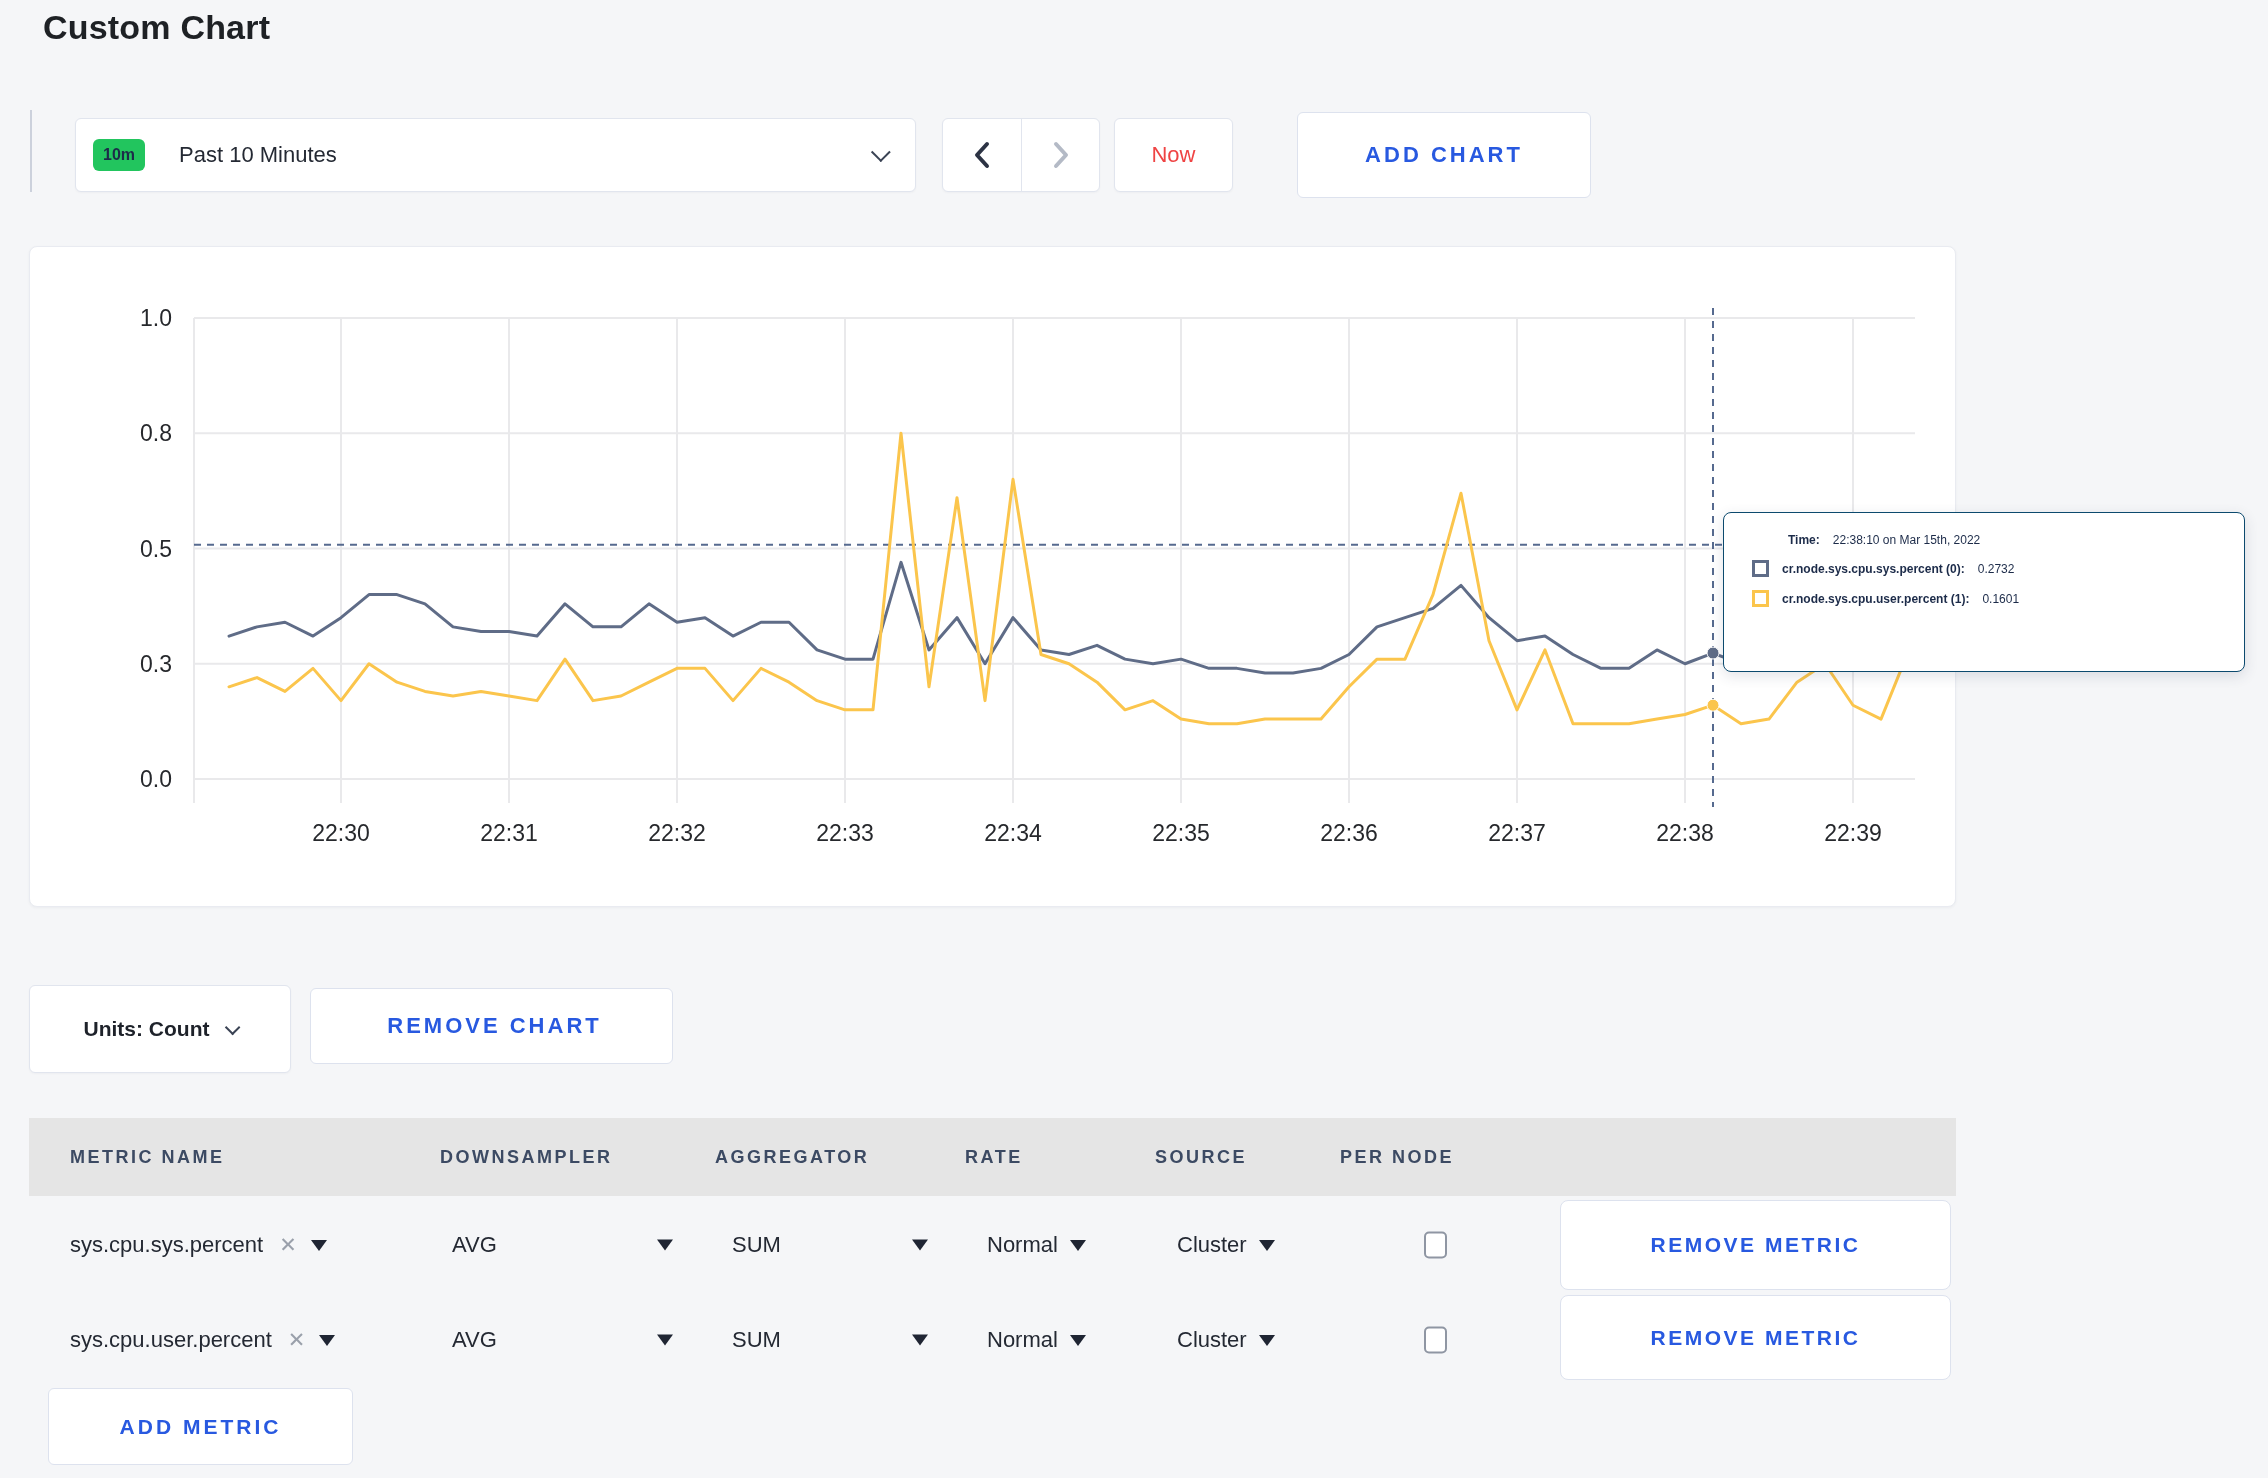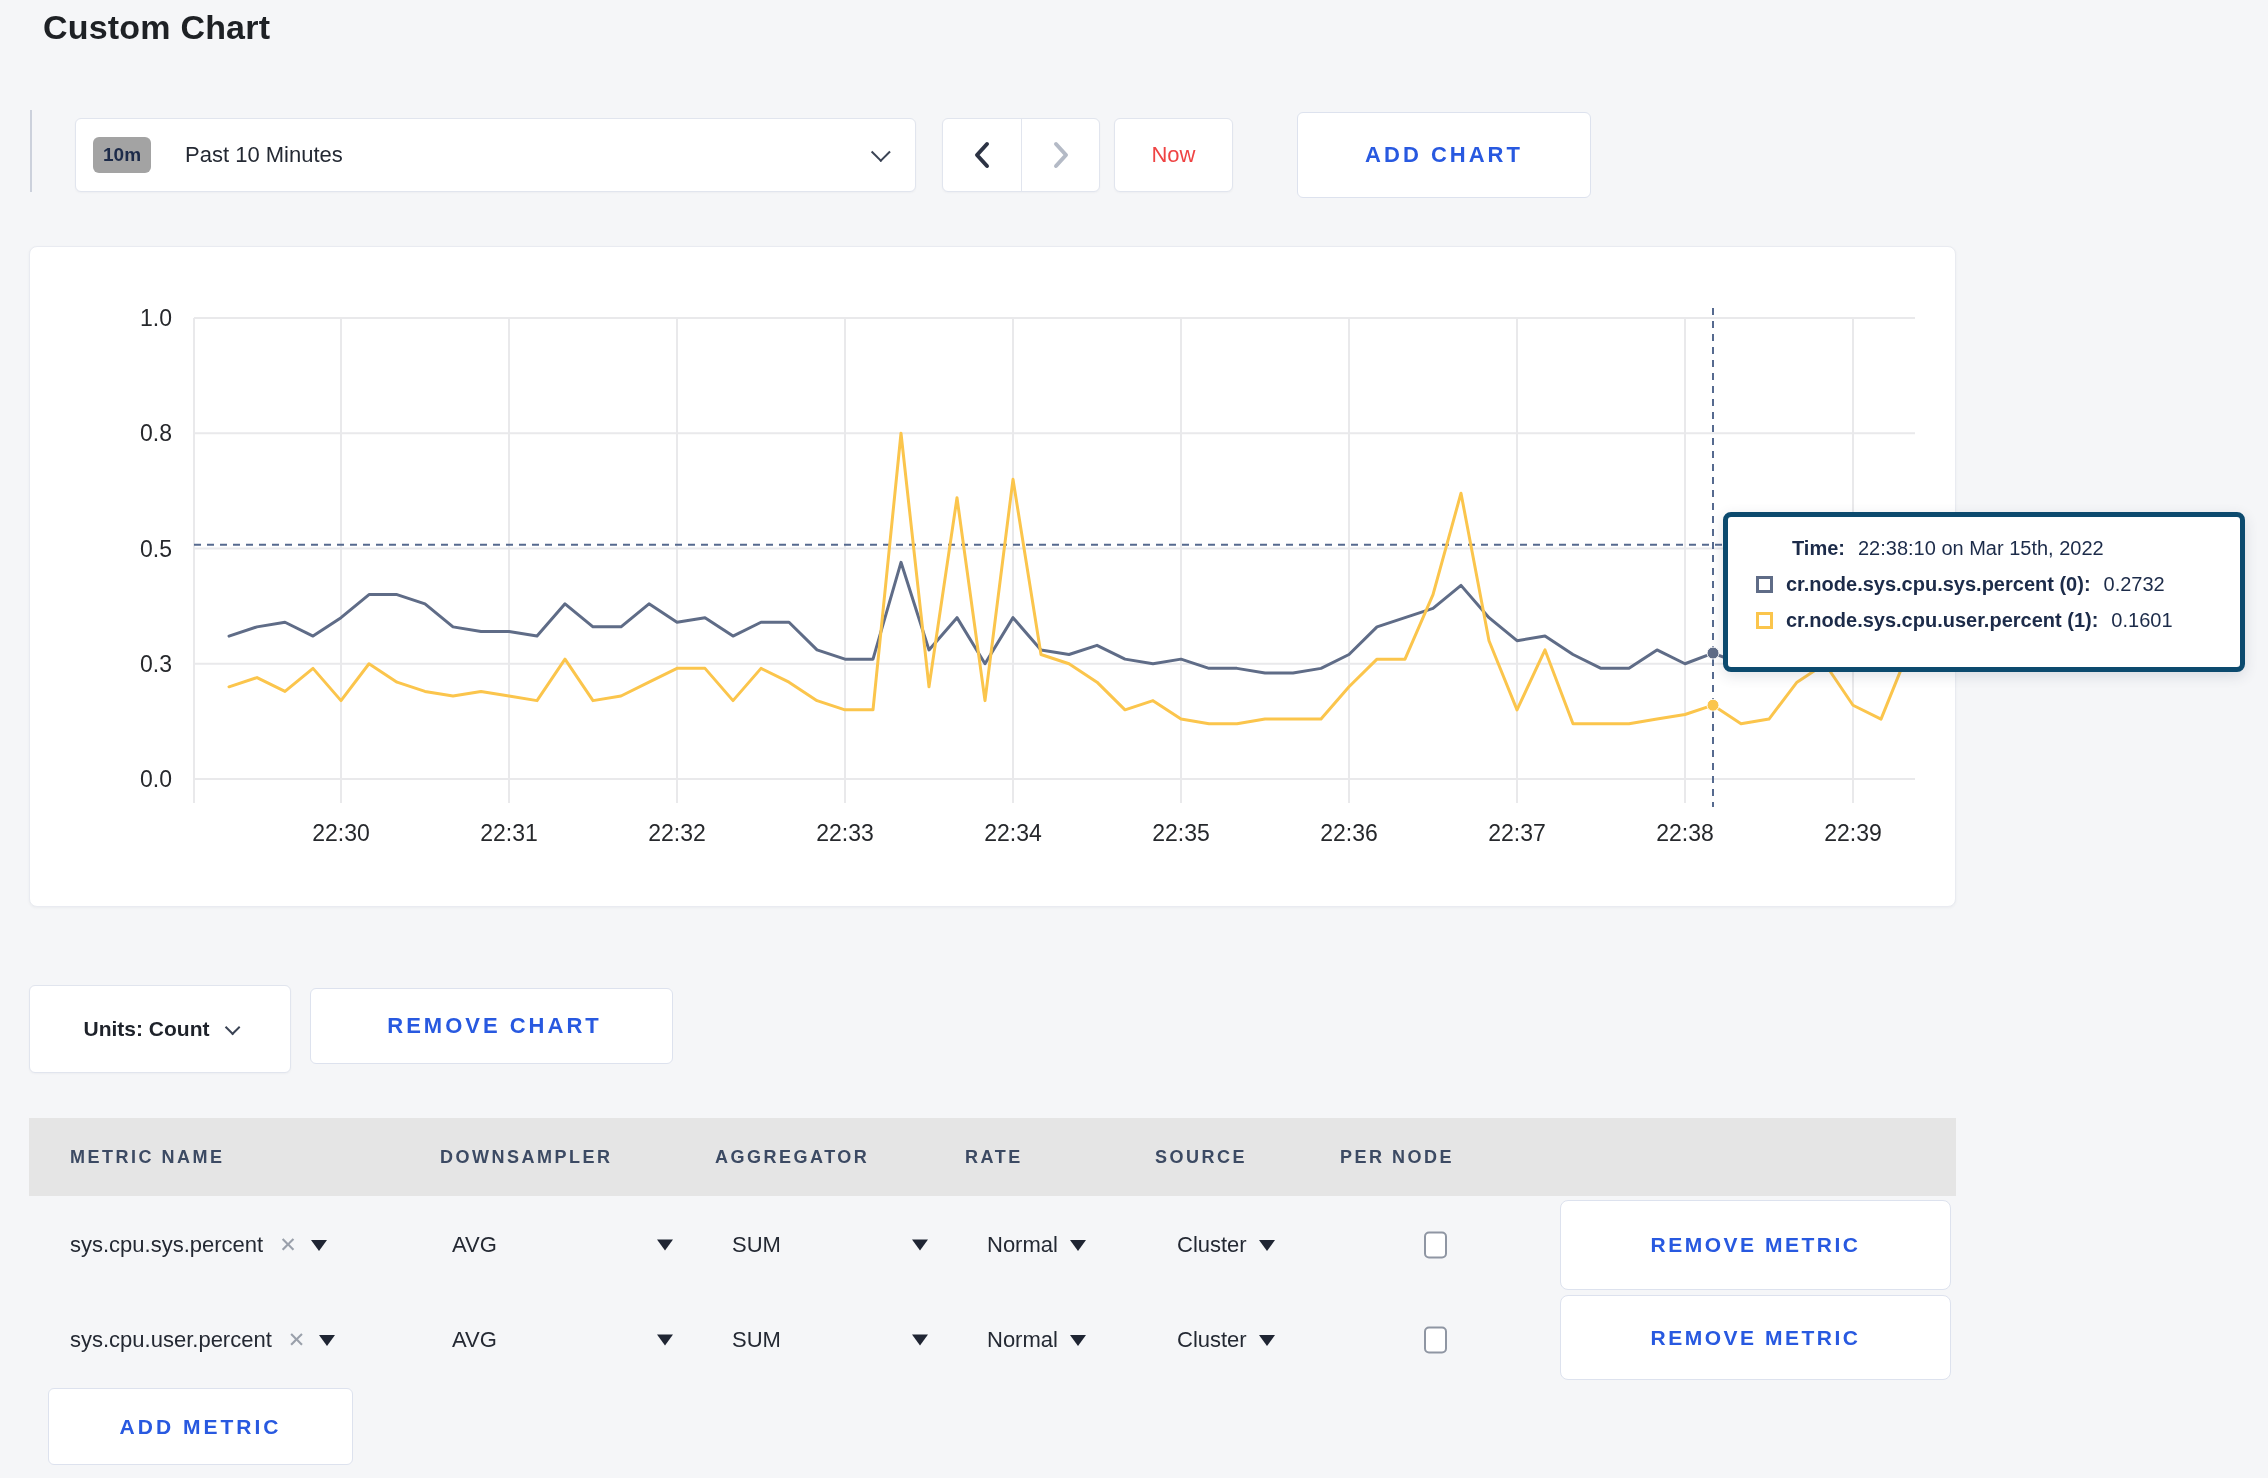--- a/index.html
+++ b/index.html
@@ -14,39 +14,39 @@
   .abs { position:absolute; }
 
   
   .page-title { left:43px; top:8px; font-size:34px; font-weight:600; color:#1e2125; letter-spacing:.2px; }
 
   .vdivider { left:30px; top:110px; width:2px; height:82px; background:#ccd1dc; }
 
   .ctl { background:#fff; border:1px solid #e1e5ee; border-radius:6px; box-shadow:0 1px 2px rgba(40,50,70,.04); }
 
   .time-dropdown { left:75px; top:118px; width:841px; height:74px; display:flex; align-items:center; cursor:pointer; }
-  .time-badge { margin-left:17px; background:#a3a3a3; border-radius:6px; padding:7px 10px; font-size:19px; font-weight:bold; color:#1d2b49; }
+  .time-badge { margin-left:17px; background:#22c55e; border-radius:6px; padding:7px 10px; font-size:16px; font-weight:bold; color:#1d2b49; }
   .time-label { margin-left:34px; font-size:22px; color:#242933; }
   .chev-down { margin-left:auto; margin-right:30px; width:14px; height:14px; border-right:2px solid #3a4354; border-bottom:2px solid #3a4354; transform:rotate(45deg) translateY(-4px); }
 
   .arrow-group { left:942px; top:118px; width:158px; height:74px; display:flex; padding:0; }
   .arrow-cell { width:50%; display:flex; align-items:center; justify-content:center; cursor:pointer; }
   .arrow-cell + .arrow-cell { border-left:1px solid #e1e5ee; }
 
   .now-btn { left:1114px; top:118px; width:119px; height:74px; display:flex; align-items:center; justify-content:center; font-size:22px; color:#ef4444; cursor:pointer; }
 
   .blue-btn { display:flex; align-items:center; justify-content:center; color:#2859e0; font-weight:bold; letter-spacing:3px; cursor:pointer; border:1px solid #dde2ee; background:#fff; border-radius:6px; }
   .add-chart-btn { left:1297px; top:112px; width:294px; height:86px; font-size:22px; }
 
   
   .chart-panel { left:29px; top:246px; width:1927px; height:661px; background:#fff; border:1px solid #e9ebf1; border-radius:8px; box-shadow:0 1px 3px rgba(40,50,70,.05); }
   .chart-svg { position:absolute; left:0; top:0; }
 
   
-  .tooltip { left:1723px; top:512px; width:522px; height:160px; background:#fff; border:5px solid #0c4a6e; border-radius:8px; box-shadow:0 4px 14px rgba(50,60,85,.14); padding:20px 28px 18px 28px; color:#1c2b49; font-size:20px; }
+  .tooltip { left:1723px; top:512px; width:522px; height:160px; background:#fff; border:1px solid #0c4a6e; border-radius:8px; box-shadow:0 4px 14px rgba(50,60,85,.14); padding:20px 28px 18px 28px; color:#1c2b49; font-size:12px; }
   .tt-row { display:flex; align-items:center; margin-bottom:13px; }
   .tt-row:last-child { margin-bottom:0; }
   .tt-time-row { padding-left:36px; }
   .tt-label { font-weight:bold; color:#1c2b49; }
   .tt-value { margin-left:13px; color:#1c2b49; }
   .swatch { width:17px; height:17px; background:#fff; border:3px solid #1c2b49; margin-right:13px; flex:0 0 auto; }
 
   
   .units-btn { left:29px; top:985px; width:262px; height:88px; display:flex; align-items:center; justify-content:center; font-size:21px; font-weight:bold; color:#1e222a; cursor:pointer; }
   .units-chev { width:11px; height:11px; border-right:2px solid #3a4354; border-bottom:2px solid #3a4354; transform:rotate(45deg) translateY(-3px); margin-left:16px; }

